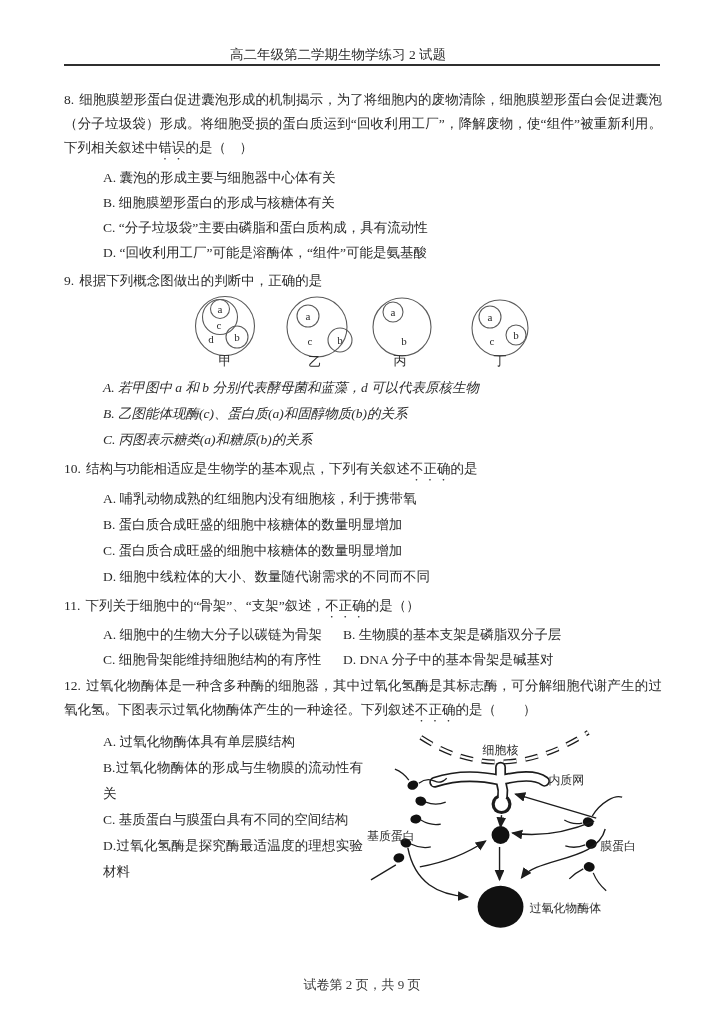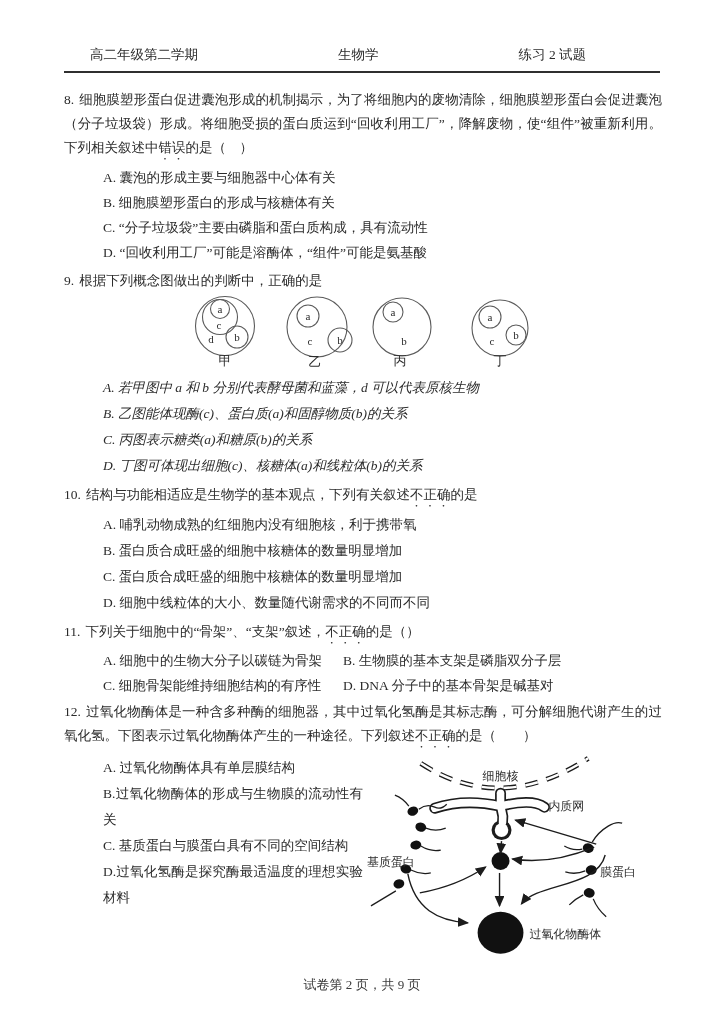--- a/index.html
+++ b/index.html
@@ -1,20 +1,20 @@
 <!DOCTYPE html>
 <html><head>
 <meta charset="utf-8">
 <style>
   html,body{margin:0;padding:0;background:#ffffff;}
   .page{position:relative;width:724px;height:1024px;background:#ffffff;overflow:hidden;
         font-family:"Liberation Serif","DejaVu Serif",serif;color:#2b2b2b;}
   .header{position:absolute;top:46px;left:64px;width:596px;display:flex;
-          justify-content:space-between;align-items:flex-end;font-size:13.5px;
-          padding-bottom:7px;border-bottom:2px solid #2f2f2f;box-sizing:border-box;}
+          justify-content:center;align-items:flex-end;font-size:13.5px;
+          padding-bottom:0;border-bottom:2px solid #2f2f2f;box-sizing:border-box;}
   .header .h-left{margin-left:26px;}
   .header .h-right{margin-right:74px;}
   .content{position:absolute;top:86px;left:64px;width:598px;font-size:13.5px;
            line-height:24px;text-align:justify;}
   .stem{margin:0;}
   .q{margin-top:2px;}
   .qnum{margin-right:5px;}
   .opts{margin:2px 0 4px 39px;line-height:25px;}
   .opt{white-space:normal;}
   .opts-2col{display:grid;grid-template-columns:240px auto;margin:1px 0 2px 39px;line-height:25px;}
@@ -105,21 +105,20 @@
           <text x="165" y="71">乙</text>
           <text x="250" y="70">丙</text>
           <text x="350" y="70">丁</text>
         </g>
       </svg>
 
       <div class="opts" style="line-height:26px;font-style:italic;">
         <div class="opt">A. 若甲图中 a 和 b 分别代表酵母菌和蓝藻，d 可以代表原核生物</div>
         <div class="opt">B. 乙图能体现酶(c)、蛋白质(a)和固醇物质(b)的关系</div>
         <div class="opt">C. 丙图表示糖类(a)和糖原(b)的关系</div>
-        <div class="opt">D. 丁图可体现出细胞(c)、核糖体(a)和线粒体(b)的关系</div>
       </div>
     </div>
 
     <div class="q">
       <p class="stem"><span class="qnum">10.</span><span>结构与功能相适应是生物学的基本观点，下列有关叙述</span><span class="emph">不正确</span><span>的是</span></p>
       <div class="opts" style="line-height:26px;">
         <div class="opt">A. 哺乳动物成熟的红细胞内没有细胞核，利于携带氧</div>
         <div class="opt">B. 蛋白质合成旺盛的细胞中核糖体的数量明显增加</div>
         <div class="opt">C. 蛋白质合成旺盛的细胞中核糖体的数量明显增加</div>
         <div class="opt">D. 细胞中线粒体的大小、数量随代谢需求的不同而不同</div>

